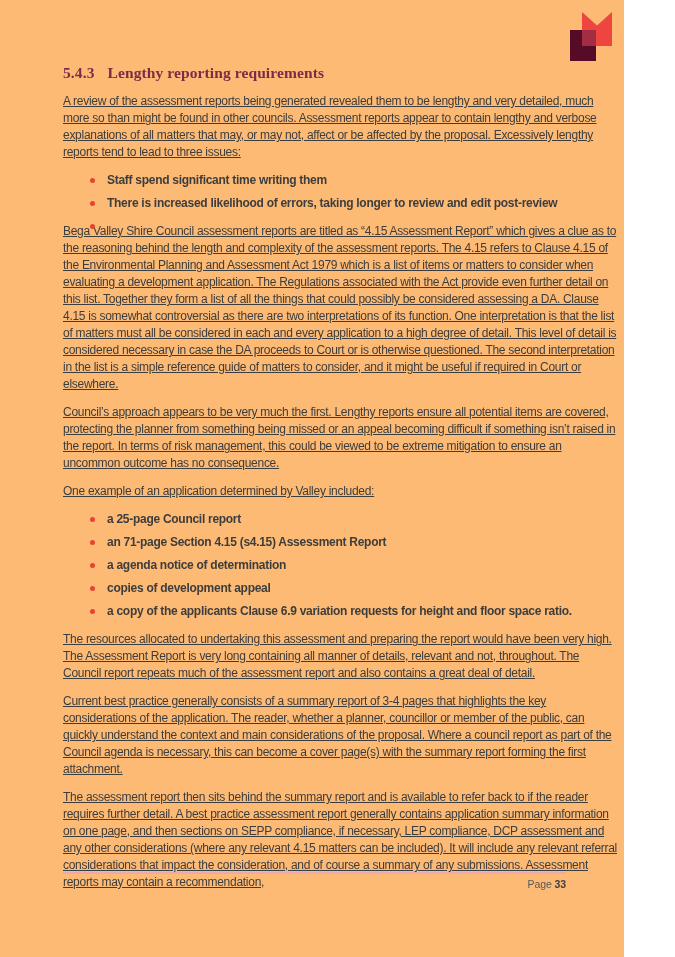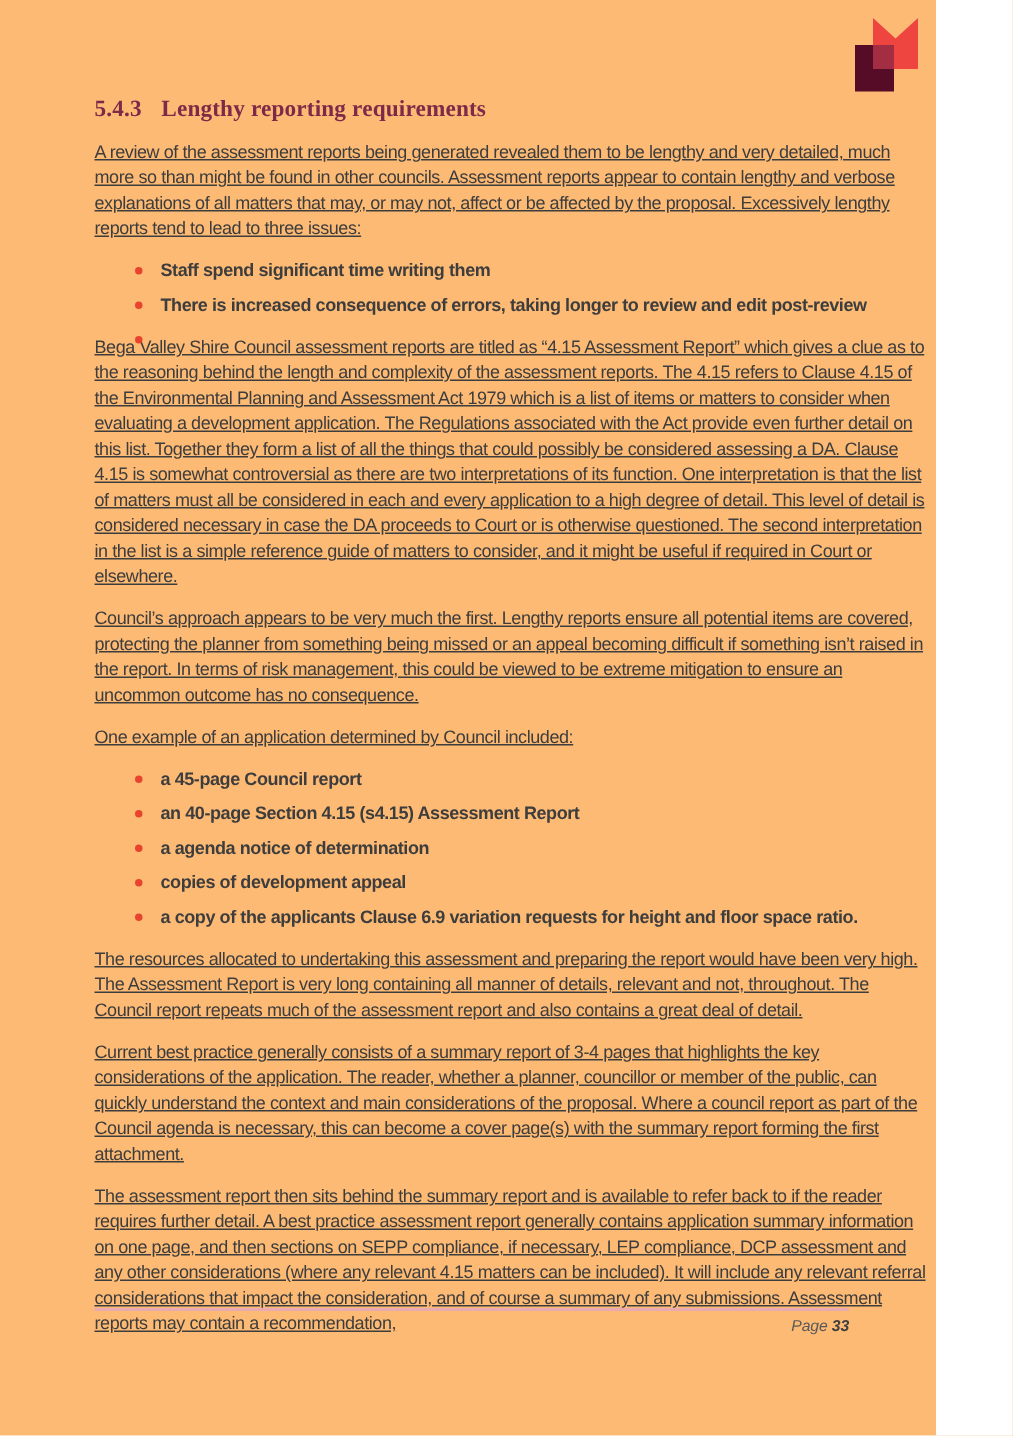--- a/index.html
+++ b/index.html
@@ -93,21 +93,20 @@
     width: 5px; height: 5px;
     border-radius: 50%;
     background: var(--bullet);
   }
   
   .footer {
     position: absolute;
     left: 63px;
     right: 58px;
     top: 872px;
-    font-style: italic;
   }
   .footer .rule {
     height: 2px;
     background: var(--footer-line);
   }
   .footer .page-num {
     text-align: right;
     font-size: 10.5px;
     color: var(--footer-text);
     margin-top: 4px;
@@ -129,33 +128,33 @@
   <div class="content">
 
     <h1 class="section-heading">
       <span class="h-num">5.4.3</span><span>Lengthy reporting requirements</span>
     </h1>
 
     <p class="body-para">A review of the assessment reports being generated revealed them to be lengthy and very detailed, much more so than might be found in other councils. Assessment reports appear to contain lengthy and verbose explanations of all matters that may, or may not, affect or be affected by the proposal. Excessively lengthy reports tend to lead to three issues:</p>
 
     <ul class="bullet-list">
       <li><span class="dot"></span><span>Staff spend significant time writing them</span></li>
-      <li><span class="dot"></span><span>There is increased consequence of errors, taking longer to review and edit post-review</span></li>
+      <li><span class="dot"></span><span>There is increased likelihood of errors, taking longer to review and edit post-review</span></li>
       <li><span class="dot"></span></li>
     </ul>
 
     <p class="body-para">Bega Valley Shire Council assessment reports are titled as “4.15 Assessment Report” which gives a clue as to the reasoning behind the length and complexity of the assessment reports. The 4.15 refers to Clause 4.15 of the Environmental Planning and Assessment Act 1979 which is a list of items or matters to consider when evaluating a development application. The Regulations associated with the Act provide even further detail on this list. Together they form a list of all the things that could possibly be considered assessing a DA. Clause 4.15 is somewhat controversial as there are two interpretations of its function. One interpretation is that the list of matters must all be considered in each and every application to a high degree of detail. This level of detail is considered necessary in case the DA proceeds to Court or is otherwise questioned. The second interpretation in the list is a simple reference guide of matters to consider, and it might be useful if required in Court or elsewhere.</p>
 
     <p class="body-para">Council’s approach appears to be very much the first. Lengthy reports ensure all potential items are covered, protecting the planner from something being missed or an appeal becoming difficult if something isn’t raised in the report. In terms of risk management, this could be viewed to be extreme mitigation to ensure an uncommon outcome has no consequence.</p>
 
-    <p class="body-para">One example of an application determined by Council included:</p>
+    <p class="body-para">One example of an application determined by Valley included:</p>
 
     <ul class="bullet-list">
-      <li><span class="dot"></span><span>a 45-page Council report</span></li>
-      <li><span class="dot"></span><span>an 40-page Section 4.15 (s4.15) Assessment Report</span></li>
+      <li><span class="dot"></span><span>a 25-page Council report</span></li>
+      <li><span class="dot"></span><span>an 71-page Section 4.15 (s4.15) Assessment Report</span></li>
       <li><span class="dot"></span><span>a agenda notice of determination</span></li>
       <li><span class="dot"></span><span>copies of development appeal</span></li>
       <li><span class="dot"></span><span>a copy of the applicants Clause 6.9 variation requests for height and floor space ratio.</span></li>
     </ul>
 
     <p class="body-para">The resources allocated to undertaking this assessment and preparing the report would have been very high. The Assessment Report is very long containing all manner of details, relevant and not, throughout. The Council report repeats much of the assessment report and also contains a great deal of detail.</p>
 
     <p class="body-para">Current best practice generally consists of a summary report of 3-4 pages that highlights the key considerations of the application. The reader, whether a planner, councillor or member of the public, can quickly understand the context and main considerations of the proposal. Where a council report as part of the Council agenda is necessary, this can become a cover page(s) with the summary report forming the first attachment.</p>
 
     <p class="body-para">The assessment report then sits behind the summary report and is available to refer back to if the reader requires further detail. A best practice assessment report generally contains application summary information on one page, and then sections on SEPP compliance, if necessary, LEP compliance, DCP assessment and any other considerations (where any relevant 4.15 matters can be included). It will include any relevant referral considerations that impact the consideration, and of course a summary of any submissions.  Assessment reports may contain a recommendation,</p>

